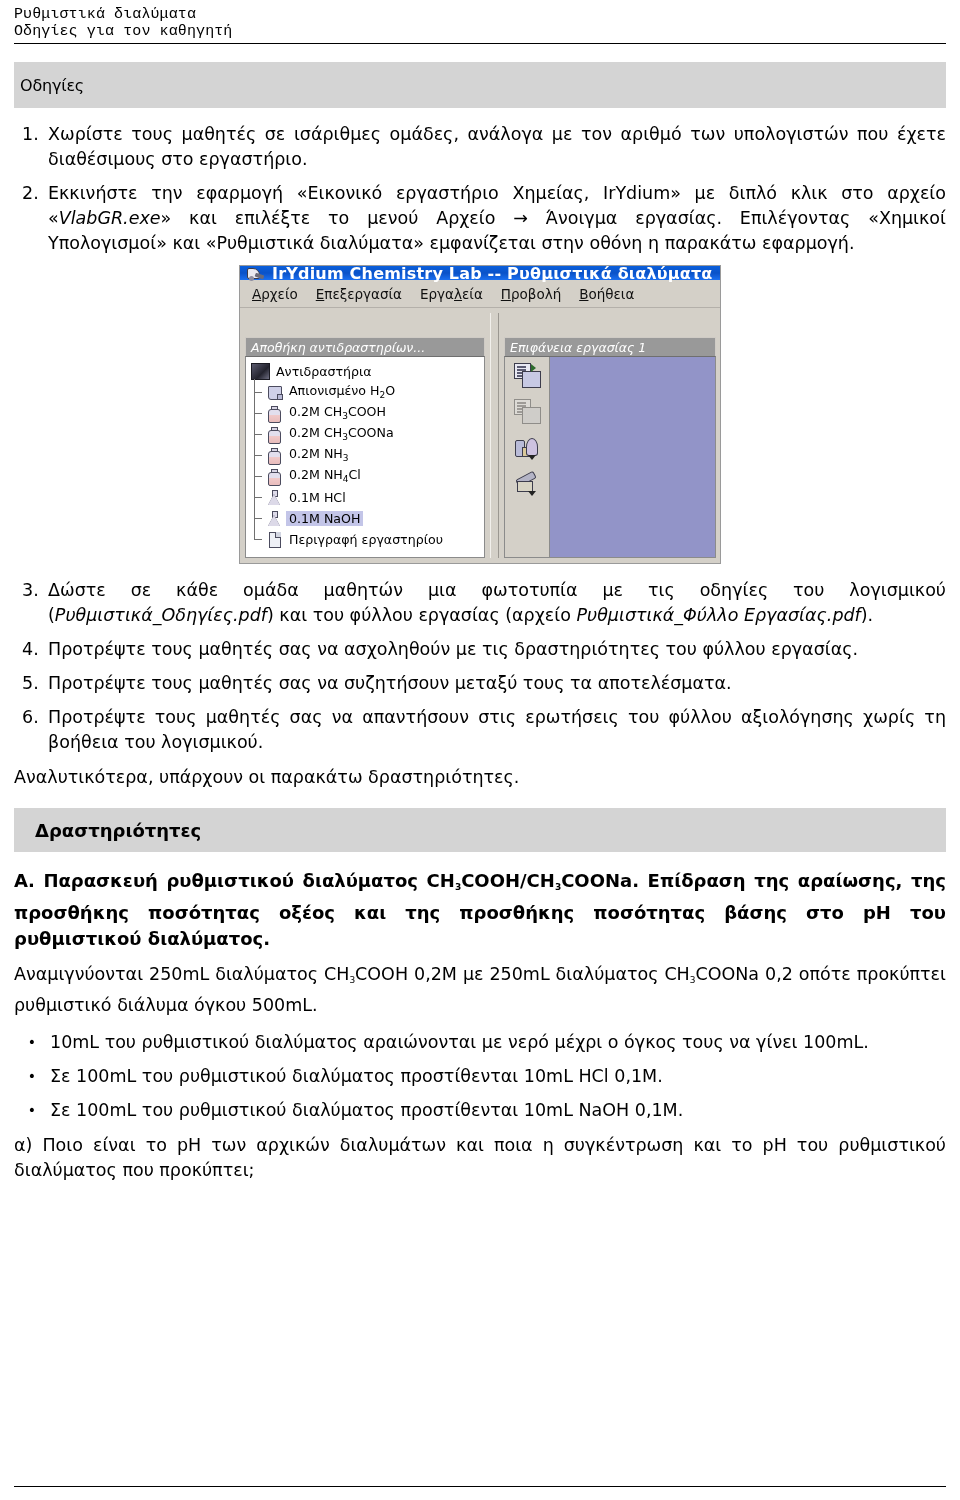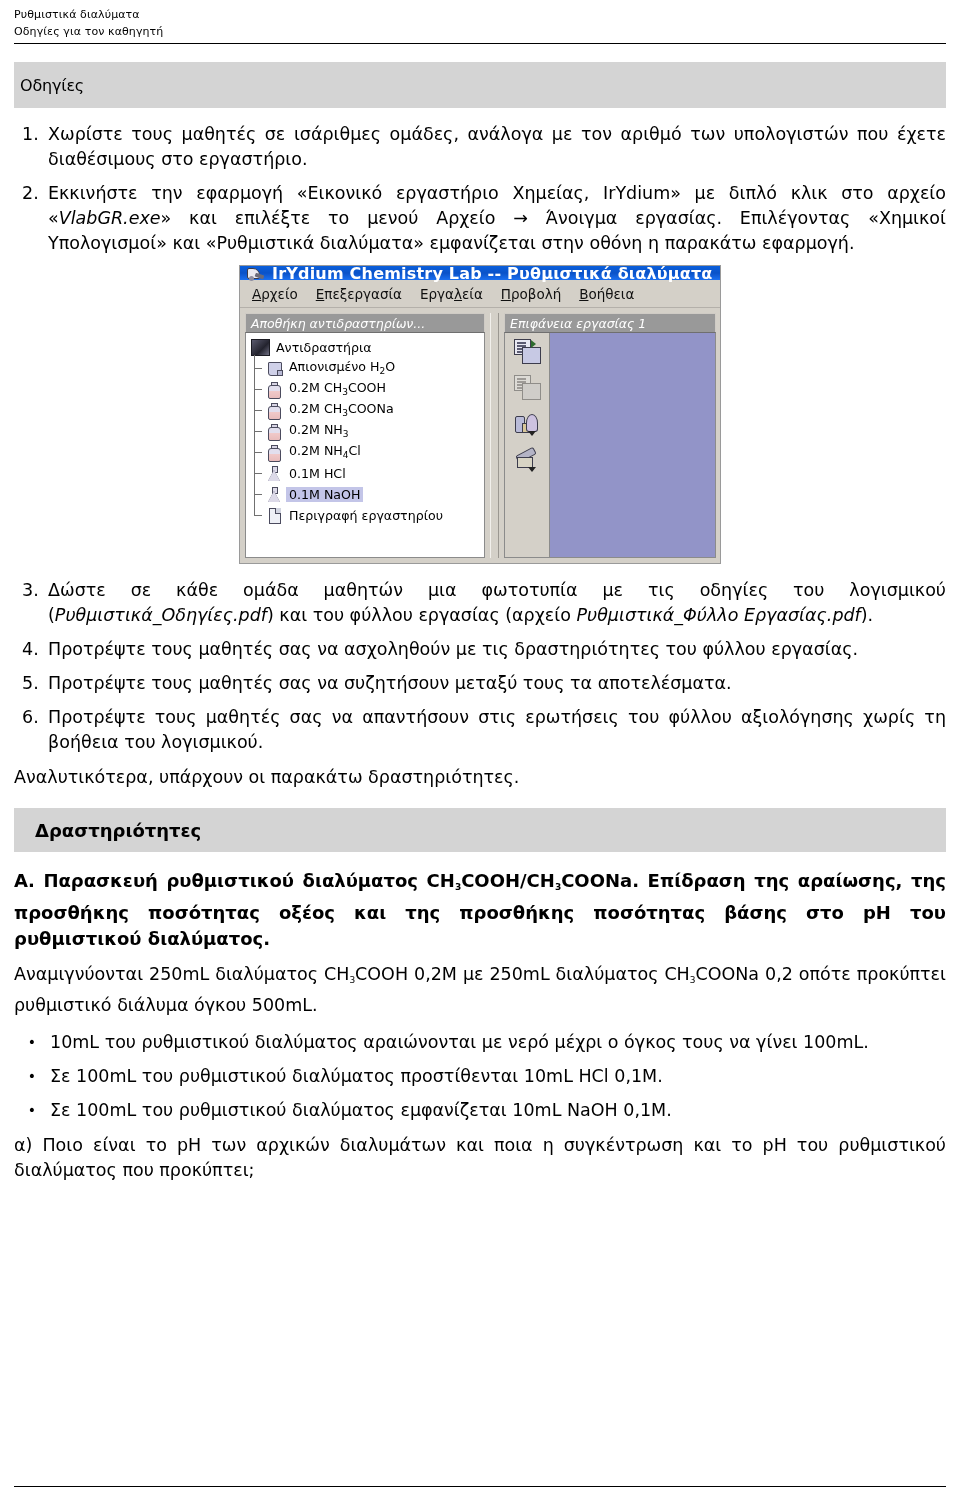--- a/index.html
+++ b/index.html
@@ -8,21 +8,21 @@
     background:#ffffff;
     font-family:"DejaVu Sans", sans-serif;
     color:#000;
     position:relative;
     overflow:hidden;
   }
   .page { position:relative; width:960px; height:1500px; box-sizing:border-box; padding:0 14px; }
 
   
   .doc-header { padding-top:6px; }
-  .doc-header .line { font-size:11px; line-height:17px; letter-spacing:.1px; }
+  .doc-header .line { font-size:15px; line-height:17px; letter-spacing:.1px;font-family:Liberation Mono, monospace; }
   .header-rule { border-bottom:1.6px solid #000; margin-top:3px; }
 
   
   .banner {
     background:#d4d4d4;
     margin-top:18px;
     height:46px;
     display:flex; align-items:center;
     padding-left:6px;
     box-sizing:border-box;
@@ -70,21 +70,21 @@
   .app-menu {
     height:27px; background:#d4d0c8;
     border-bottom:1px solid #b4b0aa;
     display:flex; align-items:center; gap:18px;
     padding:0 12px; font-size:13.5px; color:#101010;
   }
   .app-menu span u { text-decoration:underline; }
 
   .app-body { display:flex; background:#d4d0c8; padding:5px 4px 5px 5px; gap:5px; height:255px; box-sizing:border-box; }
 
-  .panel { display:flex; flex-direction:column; }
+  .panel { display:flex; flex-direction:column;margin-top:24px; }
   .panel-head {
     background:#999999;
     color:#ffffff;
     font-style:italic;
     font-size:12.5px;
     height:19px;
     display:flex; align-items:center;
     padding-left:5px;
     border:1px solid #cfcbc5;
     border-bottom:none;
@@ -347,21 +347,21 @@
       <li>
         <span class="dot">•</span>
         <span class="btxt">10mL του ρυθμιστικού διαλύματος αραιώνονται με νερό μέχρι ο όγκος τους να γίνει 100mL.</span>
       </li>
       <li>
         <span class="dot">•</span>
         <span class="btxt">Σε 100mL του ρυθμιστικού διαλύματος προστίθενται 10mL HCl 0,1M.</span>
       </li>
       <li>
         <span class="dot">•</span>
-        <span class="btxt">Σε 100mL του ρυθμιστικού διαλύματος εμφανίζεται 10mL NaOH 0,1M.</span>
+        <span class="btxt">Σε 100mL του ρυθμιστικού διαλύματος προστίθενται 10mL NaOH 0,1M.</span>
       </li>
     </ul>
 
   <p class="para">α) Ποιο είναι το pH των αρχικών διαλυμάτων και ποια η συγκέντρωση και το pH του ρυθμιστικού διαλύματος που προκύπτει;</p>
 
   <div class="footer">
     <div class="footer-rule"></div>
   </div>
 
 </div>

